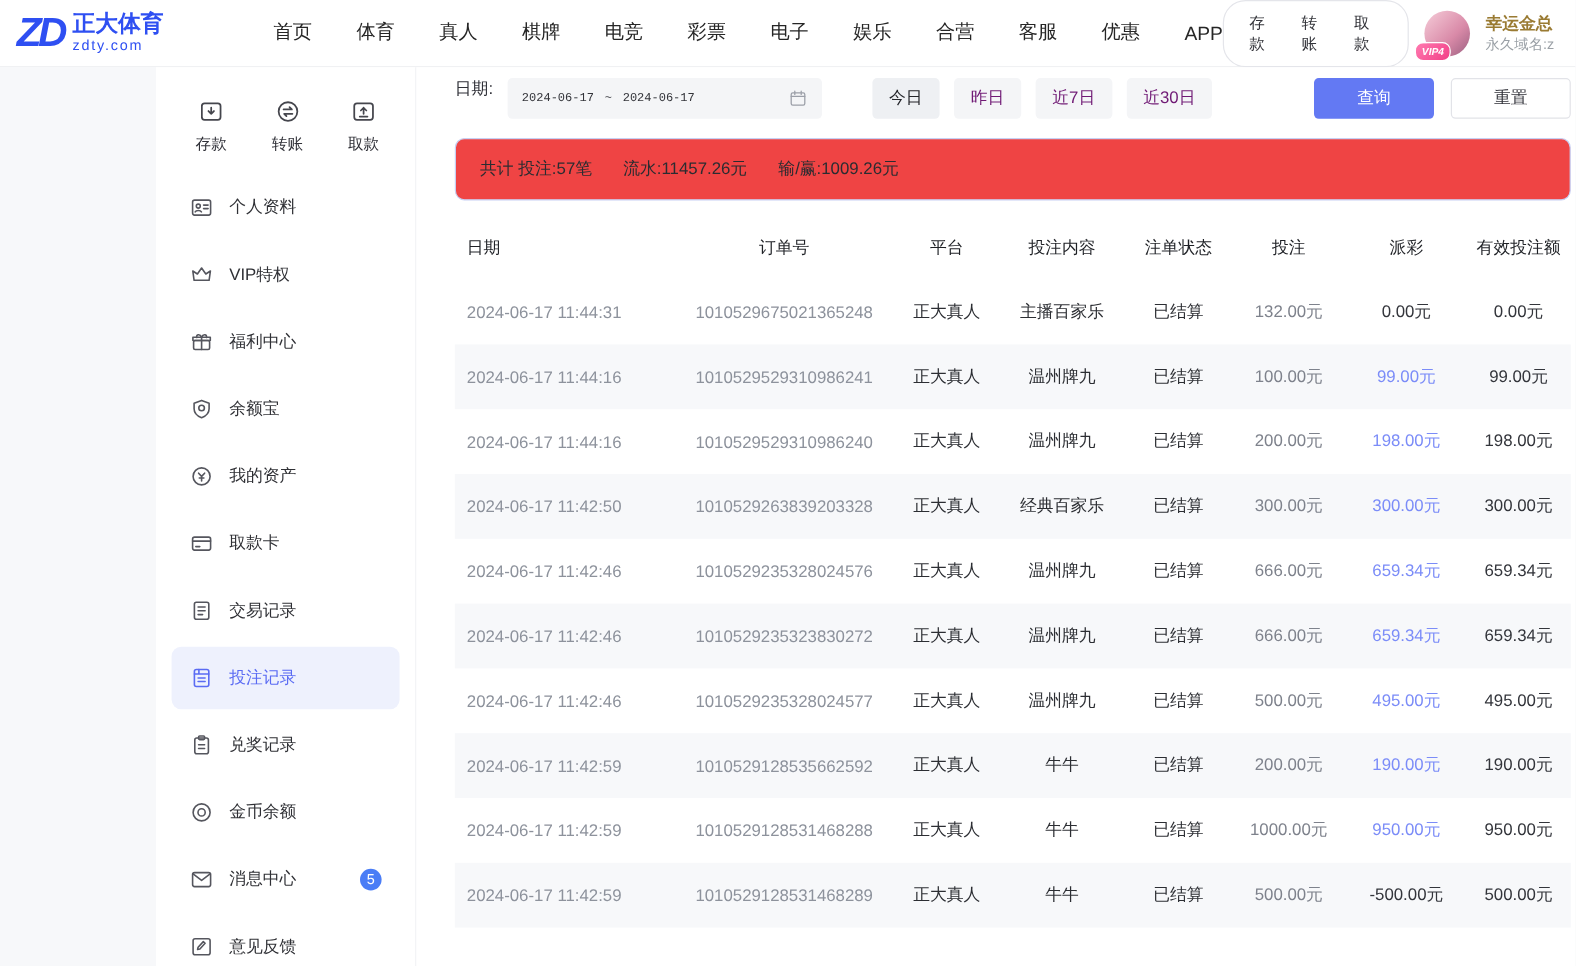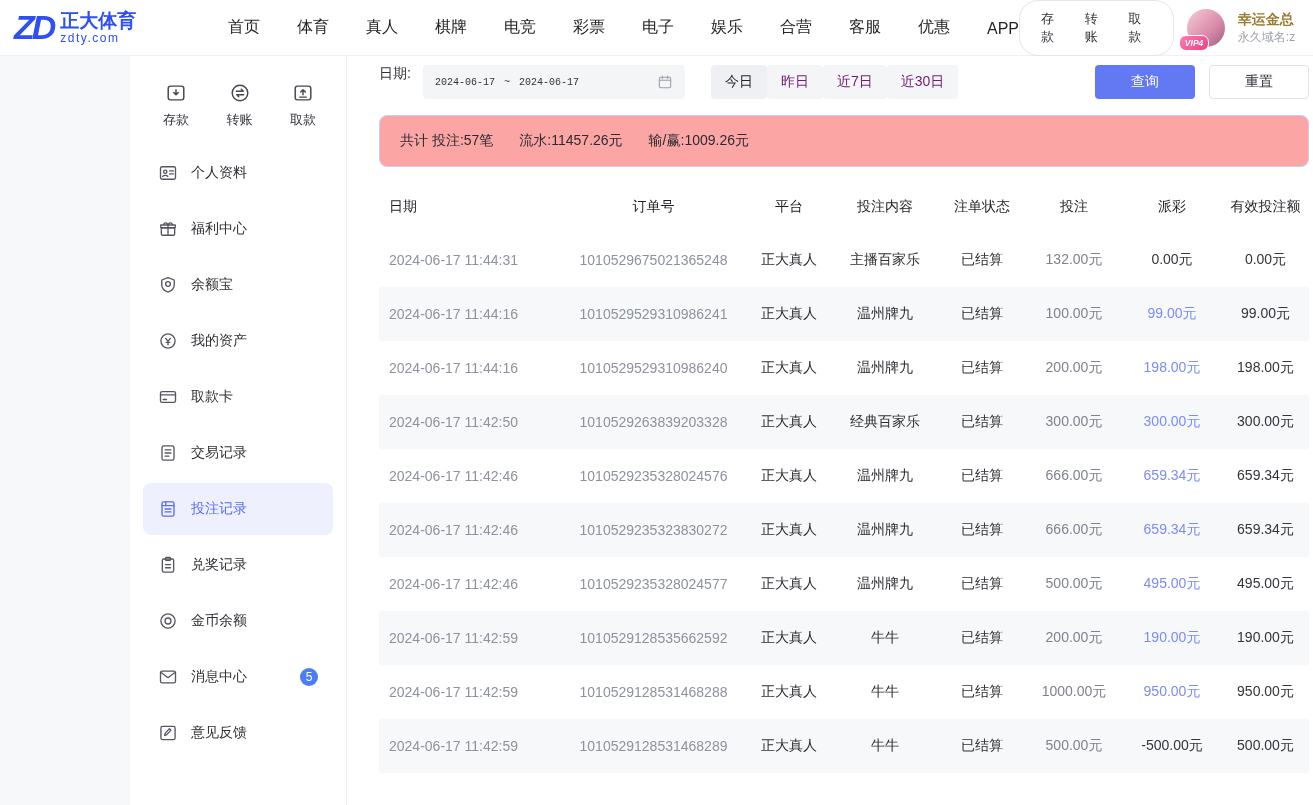--- a/index.html
+++ b/index.html
@@ -79,35 +79,35 @@
   .content { flex: 1; background: #fff; padding: 9px 4px 0 32px; overflow: hidden; }
 
   .filter-row { display: flex; align-items: flex-start; gap: 12px; }
   .date-label { font-size: 14px; color: #303138; }
   .date-input {
     display: flex; align-items: center; gap: 9px; width: 262px; height: 34px;
     background: #f4f5f7; border-radius: 4px; padding: 0 12px;
     font-size: 10px; color: #33343a; cursor: pointer; font-family: Liberation Mono, monospace;
   }
   .date-input .icon { width: 16px; height: 16px; color: #9b9fa8; margin-left: auto; }
-  .range-pills { display: flex; gap: 0; margin-left: 14px; }
+  .range-pills { display: flex; gap: 12px; margin-left: 30px; }
   .pill {
     background: #f4f5f7; border: none; height: 34px; padding: 0 14px;
     font-size: 14px; color: #701a75; border-radius: 4px; cursor: pointer; font-family: inherit;
   }
   .pill.active { color: #24252a; background: #eef0f3; }
   .filter-actions { margin-left: auto; display: flex; gap: 14px; }
   .btn { height: 34px; width: 100px; border-radius: 4px; font-size: 14px; cursor: pointer; font-family: inherit; }
   .btn-primary { background: var(--primary-button, #6379f3); border: none; color: #fff; }
   .btn-ghost { background: #fff; border: 1px solid #e2e3e8; color: #303138; }
 
   .summary-box {
     margin-top: 16px; border: 1px solid #c7d0f3; border-radius: 8px;
     padding: 16px 20px; display: flex; gap: 26px; font-size: 14px; color: #2b2c31;
-    background: #fca5a5;
+    background: #ef4444;
   }
 
   .table { margin-top: 14px; }
   .thead { display: flex; height: 52px; align-items: center; font-size: 14px; color: #1e2025; font-weight: 500; }
   .tr { display: flex; height: 54px; align-items: center; font-size: 14px; color: #2c2e33; }
   #tbody .tr:nth-child(even) { background: #f7f8fa; }
   .td, .th { flex: 0 0 auto; text-align: center; overflow: hidden; white-space: nowrap; }
   .c0 { width: 182px; text-align: left; padding-left: 10px; }
   .c1 { width: 185px; }
   .c2 { width: 86px; }
@@ -201,20 +201,28 @@
               <rect x="3" y="4.5" width="18" height="15" rx="2"></rect>
               <circle cx="8.7" cy="10.5" r="2"></circle>
               <path d="M5.6 16.2c.9-1.8 5.3-1.8 6.2 0M14 9.5h4.5M14 13h4.5"></path>
             </svg>
           </span>
           <span class="menu-label">个人资料</span>
         </li>
         <li class="menu-item">
           <span class="icon">
             <svg viewBox="0 0 24 24" fill="none" stroke="currentColor" stroke-width="1.6" stroke-linecap="round" stroke-linejoin="round">
+              <path d="M4.5 17.5h15M4.5 17.5L3.2 8.2l4.6 3L12 5.2l4.2 6 4.6-3-1.3 9.3z"></path>
+            </svg>
+          </span>
+          <span class="menu-label">VIP特权</span>
+        </li>
+        <li class="menu-item">
+          <span class="icon">
+            <svg viewBox="0 0 24 24" fill="none" stroke="currentColor" stroke-width="1.6" stroke-linecap="round" stroke-linejoin="round">
               <rect x="4" y="10.5" width="16" height="9" rx="1.5"></rect>
               <path d="M3.3 7.2h17.4v3.3H3.3zM12 7.2v12.3M12 7.2c-1.4-3.6-5.8-3-4.8.2M12 7.2c1.4-3.6 5.8-3 4.8.2"></path>
             </svg>
           </span>
           <span class="menu-label">福利中心</span>
         </li>
         <li class="menu-item">
           <span class="icon">
             <svg viewBox="0 0 24 24" fill="none" stroke="currentColor" stroke-width="1.6" stroke-linecap="round" stroke-linejoin="round">
               <path d="M12 3.2l7.5 2.8v5.6c0 4.4-3.2 7.3-7.5 8.9-4.3-1.6-7.5-4.5-7.5-8.9V6z"></path>

